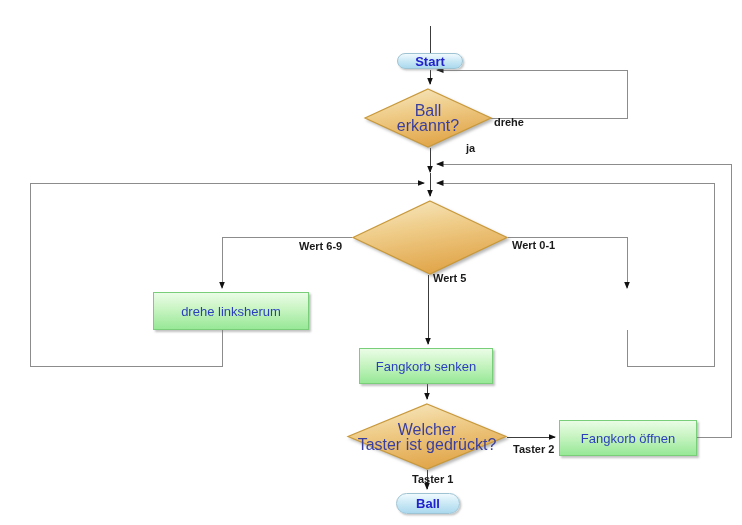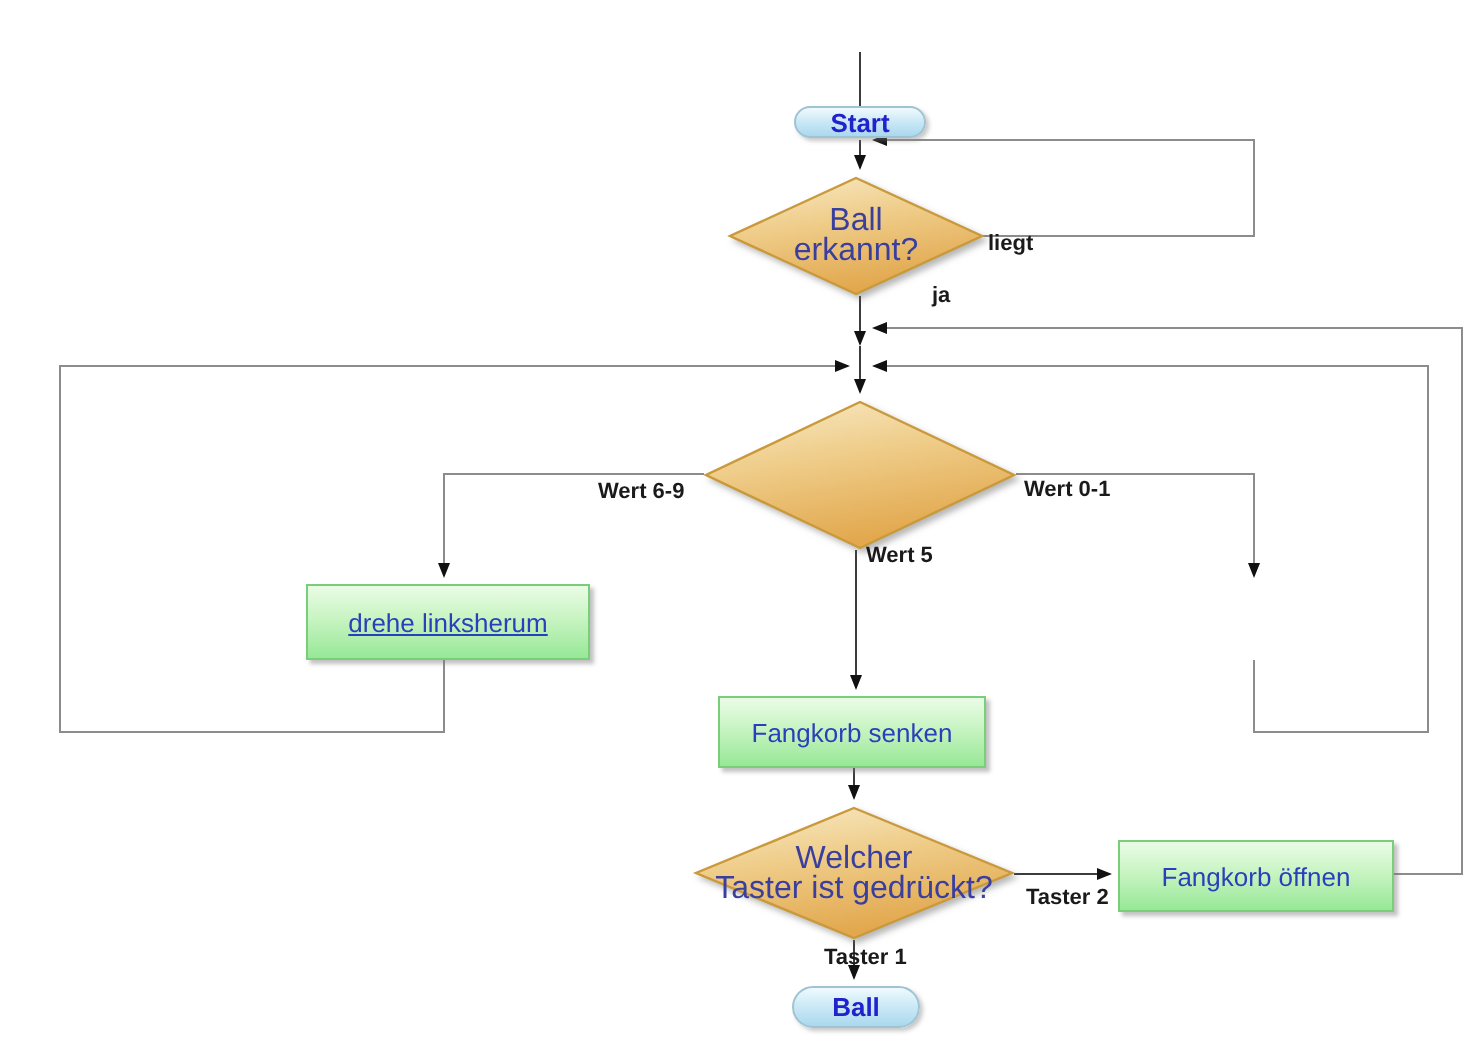--- a/index.html
+++ b/index.html
@@ -111,21 +111,21 @@
       <span>erkannt?</span>
     </div>
   </div>
 
   <div class="node decision" style="left:352px; top:200px; width:156px; height:75px;">
     <svg width="156" height="75" viewBox="0 0 156 75">
       <polygon points="78,1 155,37.5 78,74 1,37.5" fill="url(#grad-decision)"></polygon>
     </svg>
   </div>
 
-  <div class="node process" style="left:153px; top:292px; width:142px; height:38px;text-decoration:underline;">
+  <div class="node process" style="left:153px; top:292px; width:156px; height:38px;">
     <span>drehe linksherum</span>
   </div>
 
 
   <div class="node decision" style="left:347px; top:403px; width:160px; height:67px;">
     <svg width="160" height="67" viewBox="0 0 160 67">
       <polygon points="80,1 159,33.5 80,66 1,33.5" fill="url(#grad-decision)"></polygon>
     </svg>
     <div class="dtext">
       <span>Welcher</span><br>
@@ -138,21 +138,21 @@
   </div>
 
   <div class="node process" style="left:559px; top:420px; width:138px; height:36px;">
     <span>Fangkorb öffnen</span>
   </div>
 
   <div class="node terminal" style="left:396px; top:493px; width:64px; height:21px;">
     <span>Ball</span>
   </div>
 
-  <div class="edge-label" style="left:494px; top:116px;">liegt</div>
+  <div class="edge-label" style="left:494px; top:116px;">drehe</div>
   <div class="edge-label" style="left:433px; top:142px;padding-left:33px;">ja</div>
   <div class="edge-label" style="left:299px; top:240px;">Wert 6-9</div>
   <div class="edge-label" style="left:512px; top:239px;">Wert 0-1</div>
   <div class="edge-label" style="left:433px; top:272px;">Wert 5</div>
   <div class="edge-label" style="left:513px; top:443px;">Taster 2</div>
   <div class="edge-label" style="left:412px; top:473px;">Taster 1</div>
 
 </div>
 
 </body></html>

